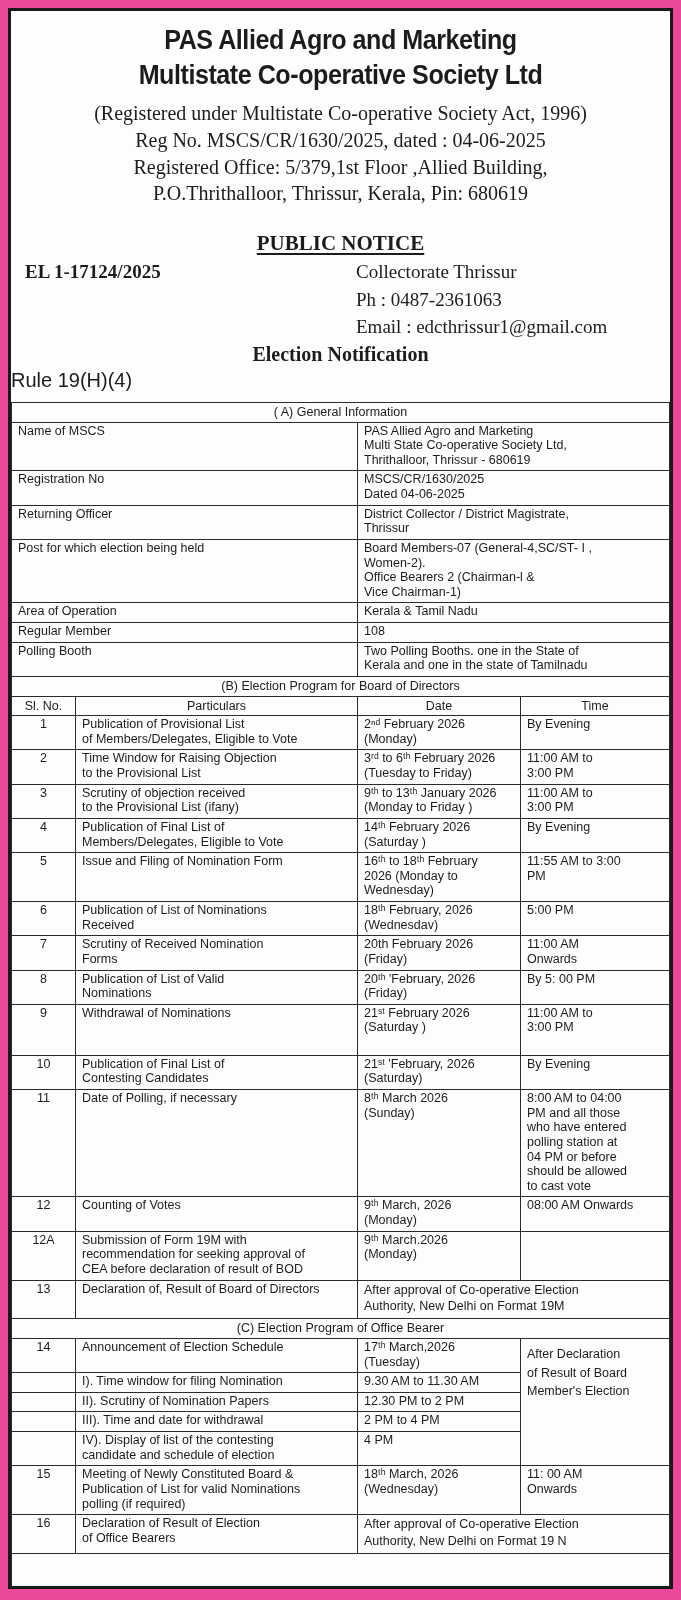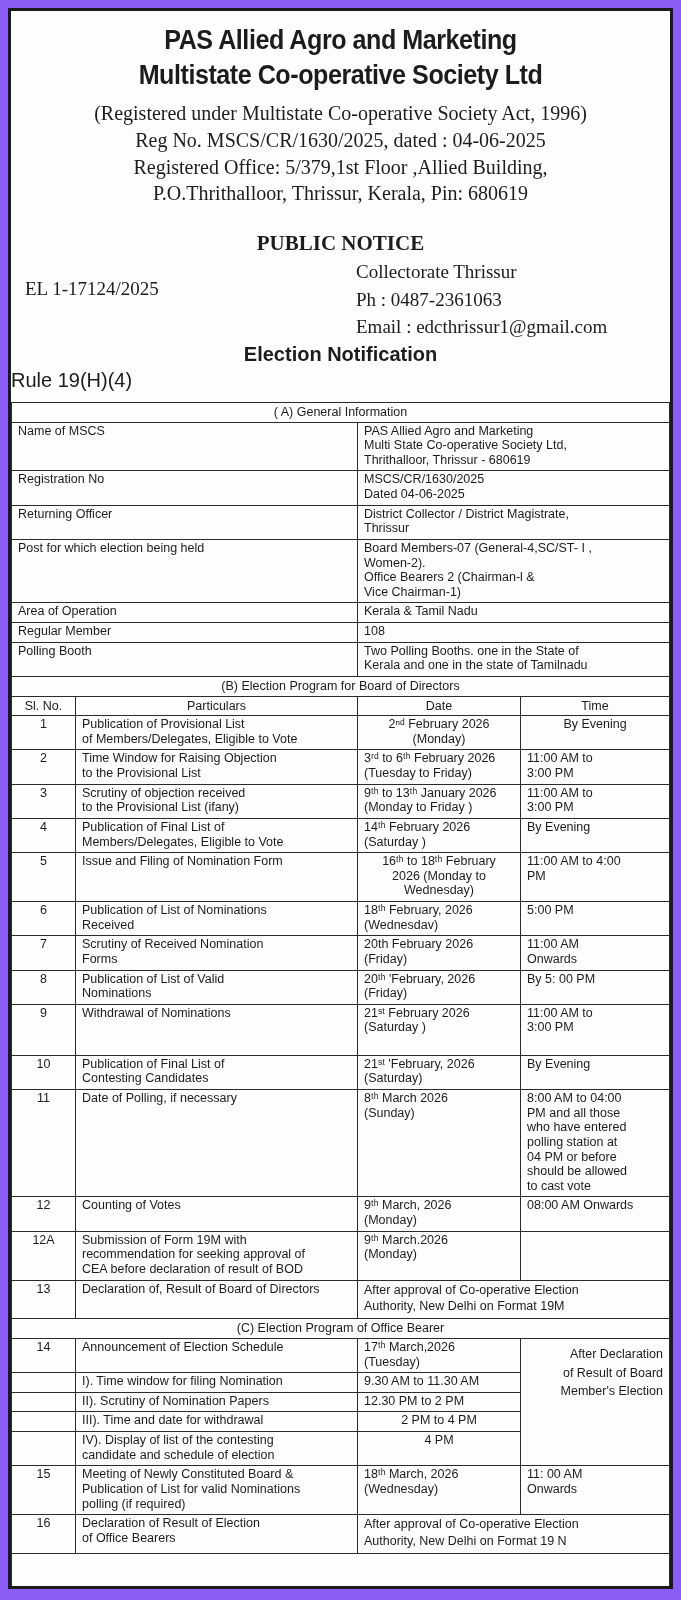--- a/index.html
+++ b/index.html
@@ -1,39 +1,39 @@
 <!DOCTYPE html>
 <html><head>
 <meta charset="utf-8">
 <style>
   html,body{margin:0;padding:0;background:#f1f0ed;}
-  .page{width:681px;height:1600px;background:#8b5cf6;box-sizing:border-box;padding:8px;position:relative;overflow:hidden;
+  .page{width:681px;height:1600px;background:#ec4899;box-sizing:border-box;padding:8px;position:relative;overflow:hidden;
         font-family:"Liberation Sans",sans-serif;color:#1c1c1c;}
   .doc{border:3px solid #1a1a1a;height:1581px;box-sizing:border-box;overflow:hidden;background:#fdfdfb;}
   
   .hdr{padding-top:12px;text-align:center;}
   .org{font-family:"Liberation Sans",sans-serif;font-weight:bold;font-size:27px;line-height:1.28;
        letter-spacing:-0.5px;transform:scaleX(.93);transform-origin:center;}
   .serifblk{font-family:"Liberation Serif",serif;font-size:20px;line-height:1.34;margin-top:8px;}
   .notice-title{font-family:"Liberation Serif",serif;font-weight:bold;font-size:21px;text-align:center;
-       margin-top:24px;text-underline-offset:3px;}
+       margin-top:24px;text-decoration:underline;text-underline-offset:3px;}
   .ref-row{position:relative;margin-top:2px;font-family:"Liberation Serif",serif;font-size:19px;line-height:1.45;}
-  .ref-no{position:absolute;left:14px;top:17px;}
+  .ref-no{position:absolute;left:14px;top:0;font-weight:bold;}
   .contact{margin-left:345px;text-align:left;}
-  .subtitle{font-family:Liberation Sans, sans-serif;font-weight:bold;font-size:20px;text-align:center;margin-top:2px;}
+  .subtitle{font-family:Liberation Serif, serif;font-weight:bold;font-size:20px;text-align:center;margin-top:2px;}
   .rule{font-family:Liberation Sans, sans-serif;font-size:20px;line-height:1.4;}
   
   table{width:100%;border-collapse:collapse;table-layout:fixed;margin-top:8px;}
   td{border:1.5px solid #2b2b2b;font-size:12.5px;line-height:1.17;padding:1px 6px 3px 6px;
      vertical-align:top;white-space:pre-line;overflow:hidden;}
   td.sect{text-align:center;padding:2px 4px;}
   td.colhead{text-align:center;padding:2px 4px;}
   td.sl{text-align:center;}
-  td.c{text-align:center;}
-  td.note{line-height:1.5;text-align:right;padding-top:6px;}
+  td.c{}
+  td.note{line-height:1.5;text-align:left;padding-top:6px;}
   td.merged2{line-height:1.35;}
   tr.sp9 td{height:46px;}
   td.sig{border-top:1.5px solid #2b2b2b;text-align:right;vertical-align:bottom;height:48px;
      font-size:14px;padding:4px 12px 8px 6px;white-space:normal;}
 </style>
 </head>
 <body>
 
 <div class="page">
   <div class="doc">
@@ -154,21 +154,21 @@
         <td>14ᵗʰ February 2026
 (Saturday )</td>
         <td>By Evening</td>
       </tr>
       <tr>
         <td class="sl">5</td>
         <td>Issue and Filing of Nomination Form</td>
         <td class="c">16ᵗʰ to 18ᵗʰ February
 2026 (Monday to
 Wednesday)</td>
-        <td>11:00 AM to 4:00
+        <td>11:55 AM to 3:00
 PM</td>
       </tr>
       <tr>
         <td class="sl">6</td>
         <td>Publication of List of Nominations
 Received</td>
         <td>18ᵗʰ  February, 2026
 (Wednesdav)</td>
         <td>5:00 PM</td>
       </tr>

